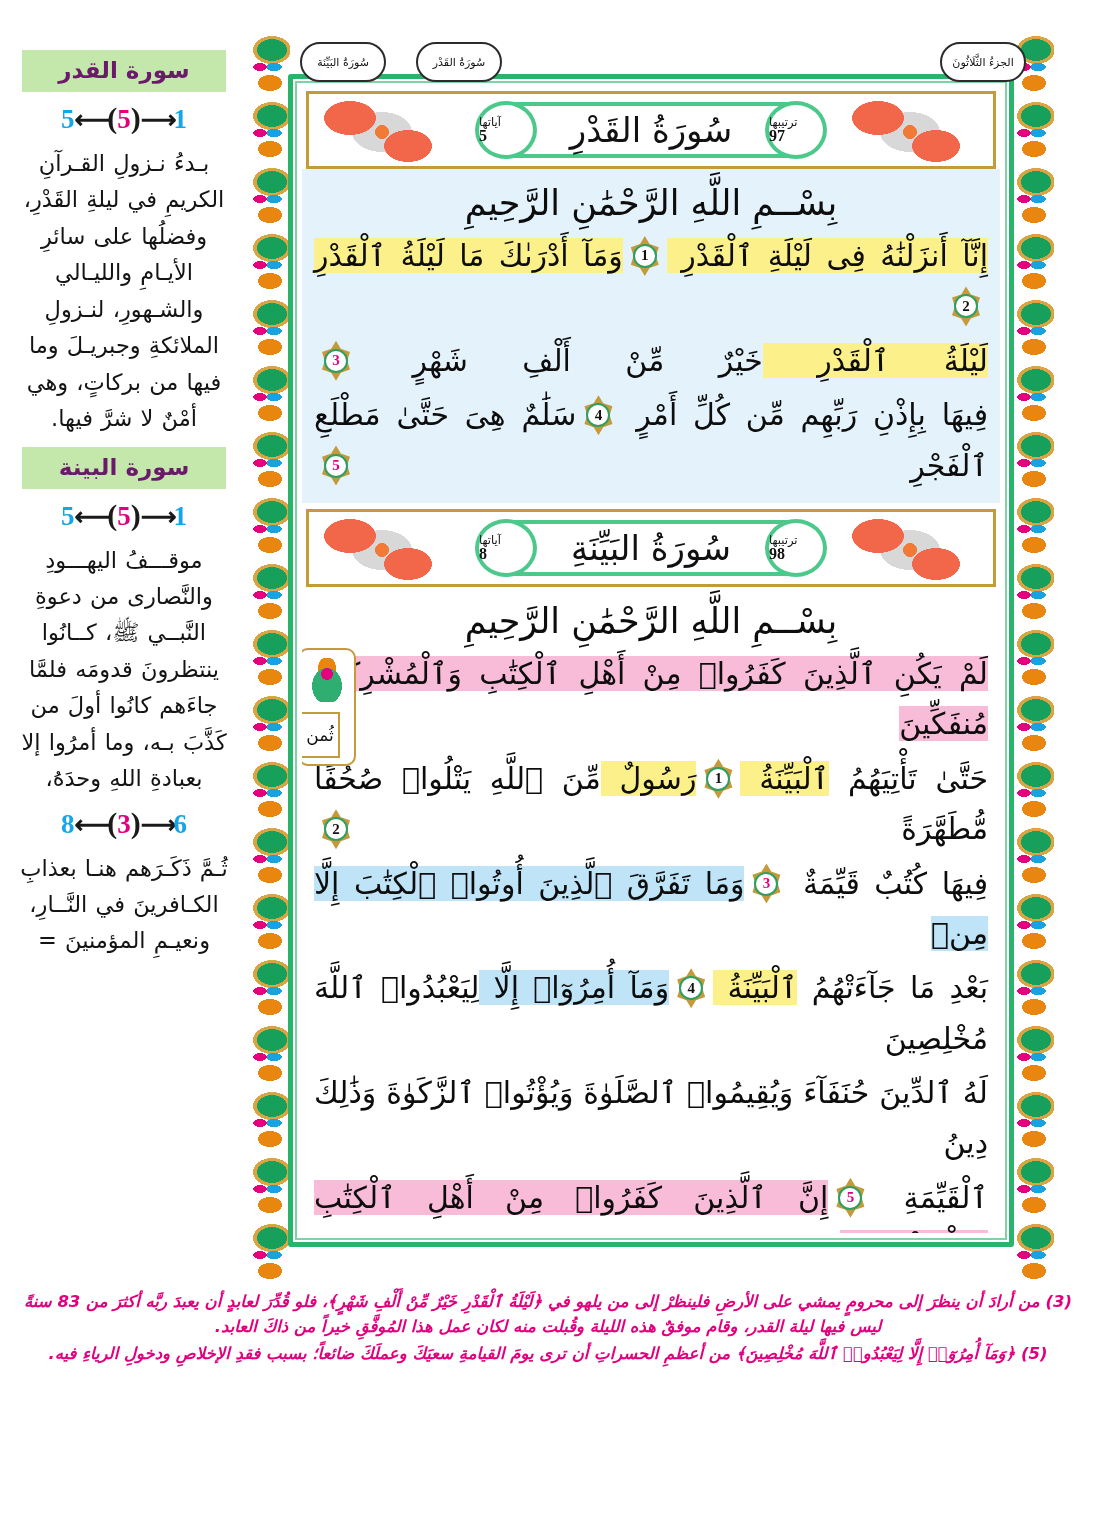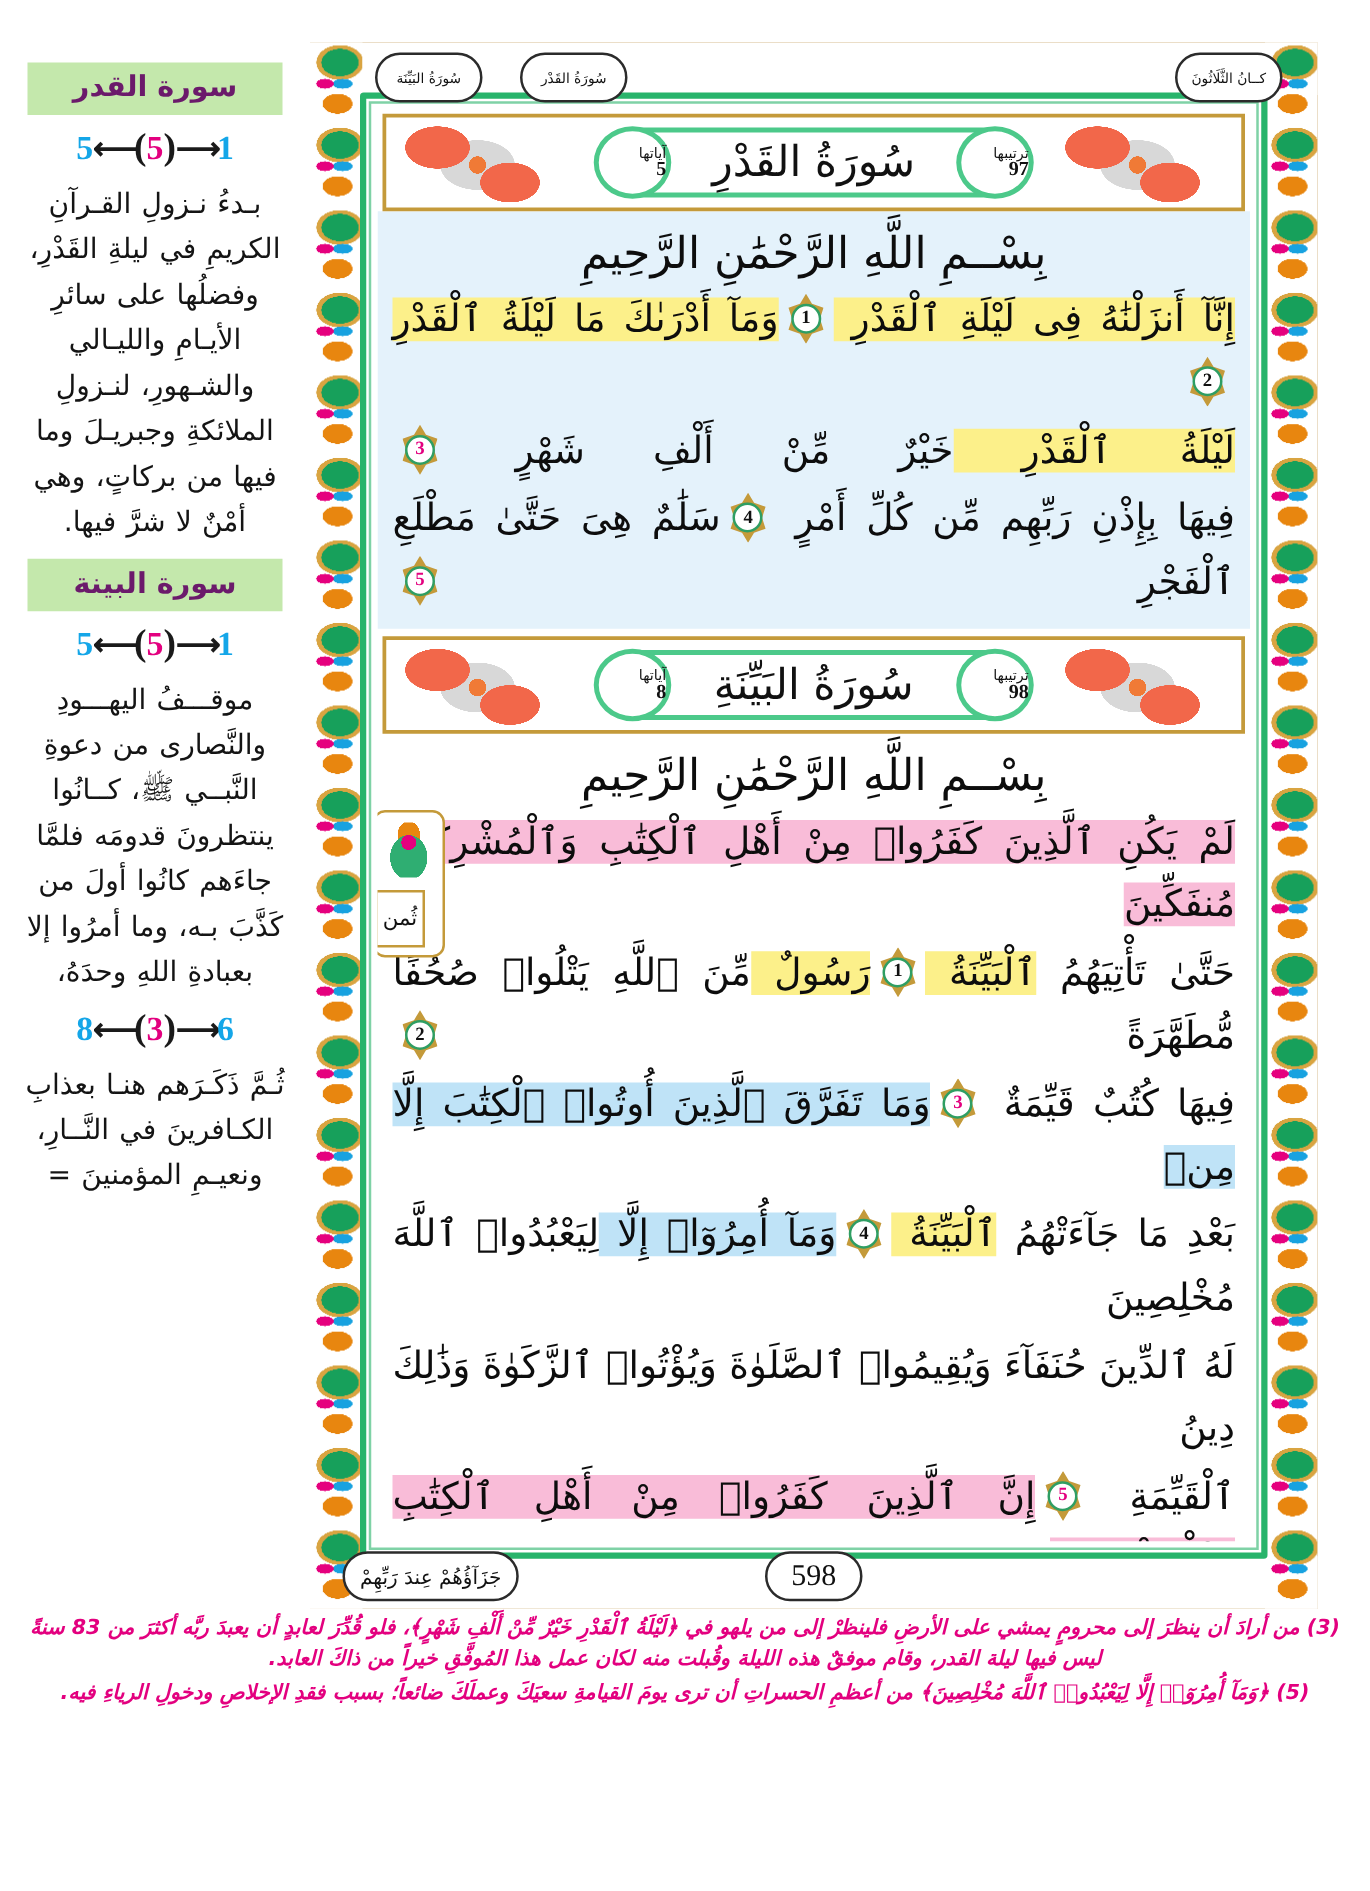--- a/index.html
+++ b/index.html
@@ -218,21 +218,21 @@
   }
   .banner-badge {
     position: absolute;
     z-index: 4;
     top: 50%; transform: translateY(-50%);
     width: 62px; height: 58px;
     background: #ffffff;
     border: 4px solid #4cc98a;
     border-radius: 50%;
     display: flex; flex-direction: column;
-    align-items: flex-start; justify-content: center;
+    align-items: flex-end; justify-content: center;
     direction: rtl;
     line-height: 1.05;
   }
   .badge-label { font-size: 11.5px; color: #111; }
   .badge-value {
     font-size: 16px; color: #111; font-weight: bold;
     font-family: "Liberation Serif", serif;
   }
   .badge-ayat { left: 166px; }
   .badge-order { right: 166px; }
@@ -376,27 +376,23 @@
   <div class="orn-h" style="bottom:0;"></div>
   <div class="orn-v" style="left:0;"></div>
   <div class="orn-v" style="right:0;"></div>
 
   <div class="green-rule"></div>
   <div class="green-rule-inner"></div>
 
   <div class="header-caps">
     <div class="cap cap-bayyinah">سُورَةُ البَيِّنَة</div>
     <div class="cap cap-qadr">سُورَةُ القَدْر</div>
-    <div class="cap cap-juz">كــانُ الثَّلَاثُونَ</div>
+    <div class="cap cap-juz">الجزءُ الثَّلَاثُونَ</div>
   </div>
 
-  <div class="footer-caps">
-    <div class="fcap fcap-catch">جَزَآؤُهُمْ عِندَ رَبِّهِمْ</div>
-    <div class="fcap fcap-page">598</div>
-  </div>
 
   <div id="mushaf">
 
     <div id="thumn-marker">
       <div class="dome"></div>
       <div class="plate">ثُمن</div>
     </div>
 
     <div class="surah-banner">
       <div class="banner-orn banner-orn-l"></div>

